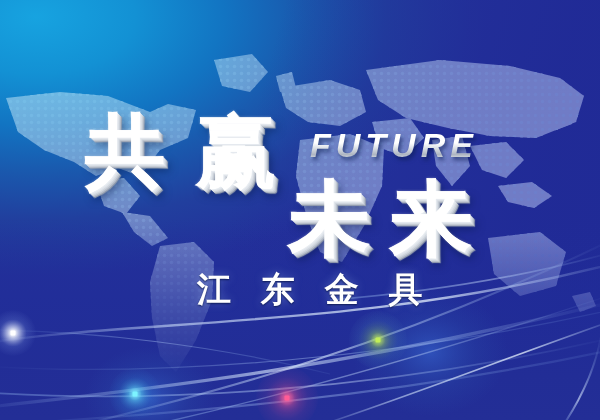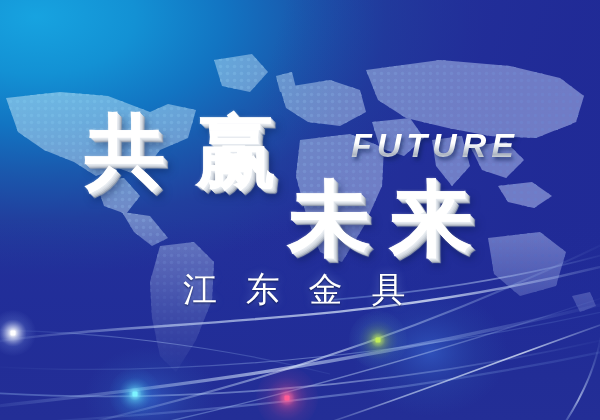--- a/index.html
+++ b/index.html
@@ -133,29 +133,28 @@
     background: linear-gradient(180deg,
         #ffffff 0%,
         #ffffff 44%,
         #e3e7ec 56%,
         #aeb6c2 78%,
         #ffffff 100%);
     -webkit-background-clip: text;
     background-clip: text;
     -webkit-text-fill-color: transparent;
     filter: drop-shadow(2px 3px 2px rgba(8,26,78,0.6));
-    margin-left: 41px;
   }
 
   .subtitle {
     position: absolute;
-    left: 183px;
+    left: 197px;
     top: 272px;
     font-family: "DejaVu Sans", "Liberation Sans", sans-serif;
-    font-weight: 400;
+    font-weight: 700;
     font-size: 34px;
     letter-spacing: 9px;
     line-height: 1;
     color: #ffffff;
     text-shadow:
       0 1px 2px rgba(4,16,60,0.75),
       0 0 10px rgba(180,215,255,0.35);
   }
 </style>
 </head>

